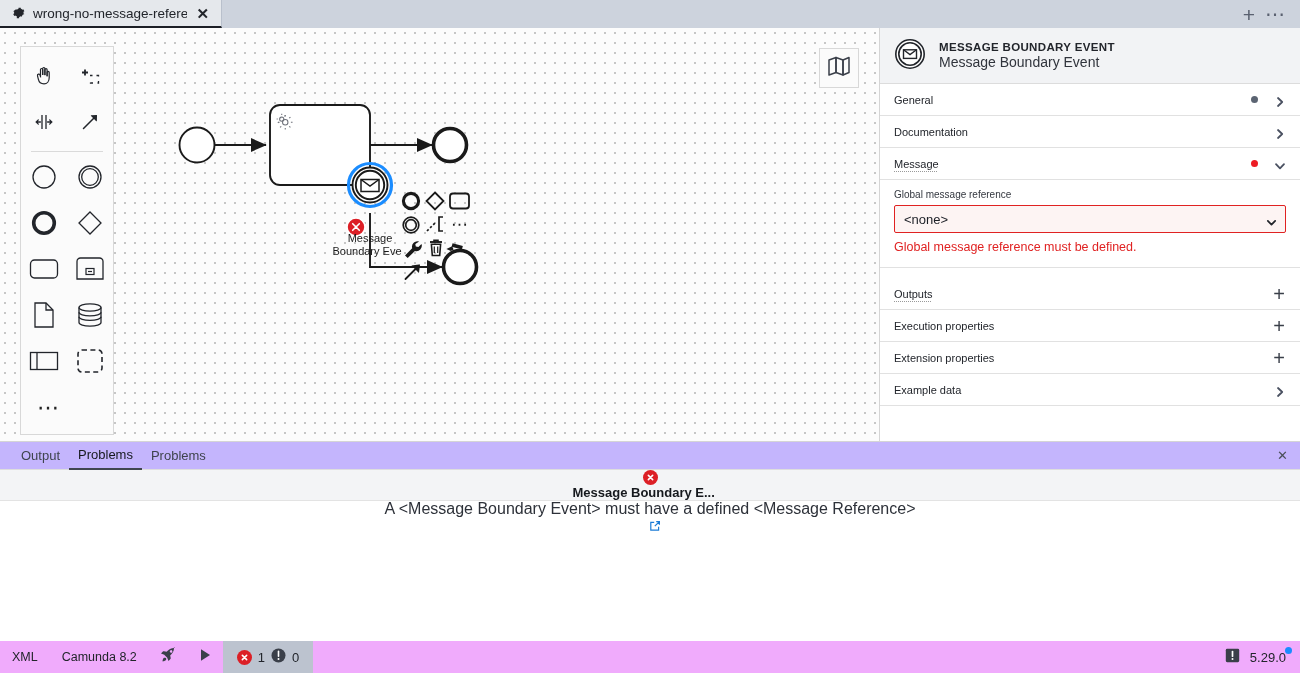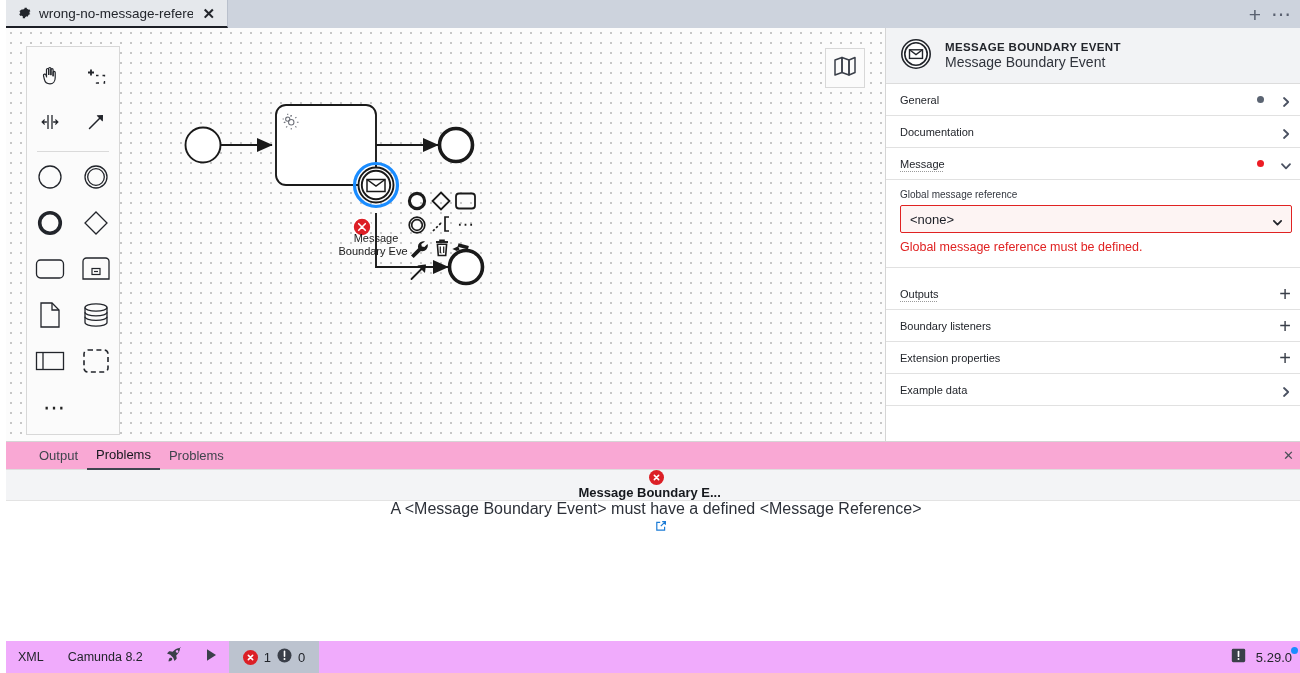--- a/index.html
+++ b/index.html
@@ -2,21 +2,21 @@
 <html><head>
 <meta charset="utf-8">
 <style>
   * { box-sizing: border-box; margin: 0; padding: 0; }
   html, body {
     width: 1300px; height: 673px;
     font-family: "Liberation Sans", sans-serif;
     background: #ffffff;
     overflow: hidden;
   }
-  .app { position: relative; width: 1220px; height: 673px; margin-left: 6px; }
+  .app { position: relative; width: 1220px; height: 673px; }
 
   
   .tabbar {
     position: absolute; left: 0; top: 0; width: 1300px; height: 28px;
     background: #cdd3dd; display: flex; align-items: stretch;
   }
   .tab {
     display: flex; align-items: center; gap: 7px;
     padding: 0 10px 0 12px; height: 28px;
     background: #e5e8ec; border-right: 1px solid #b9c0cc;
@@ -108,21 +108,21 @@
   .err-text { margin-top: 7px; font-size: 12.5px; color: #e02222; }
   .props-gap { height: 10px; background: #fff; }
 
   
   .bottom {
     position: absolute; left: 0; top: 441px; width: 1300px; height: 200px;
     background: #fff; border-top: 1px solid #d5d5d5;
   }
   .bp-tabs {
     display: flex; align-items: center; height: 28px;
-    background: #f9a8d4; border-bottom: 1px solid #dedede; padding-left: 24px;
+    background: #c4b5fd; border-bottom: 1px solid #dedede; padding-left: 12px;
     position: relative;
   }
   .bp-tab {
     font-size: 13px; color: #3f444d; padding: 0 9px; height: 28px;
     display: flex; align-items: center; cursor: pointer;
   }
   .bp-tab.active { color: #15181d; border-bottom: 2px solid #40454f; justify-content: center; }
   .bp-close { position: absolute; right: 12px; top: 7px; font-size: 13px; color: #4a4f58; cursor: pointer; line-height: 1; }
 
   .problem-row {
@@ -459,21 +459,21 @@
     </div>
 
     <div class="props-gap"></div>
 
     <div class="group-row">
       <span class="group-title dotted">Outputs</span>
       <span class="plus-ico">+</span>
     </div>
 
     <div class="group-row">
-      <span class="group-title">Boundary listeners</span>
+      <span class="group-title">Execution properties</span>
       <span class="plus-ico">+</span>
     </div>
 
     <div class="group-row">
       <span class="group-title">Extension properties</span>
       <span class="plus-ico">+</span>
     </div>
 
     <div class="group-row">
       <span class="group-title">Example data</span>

